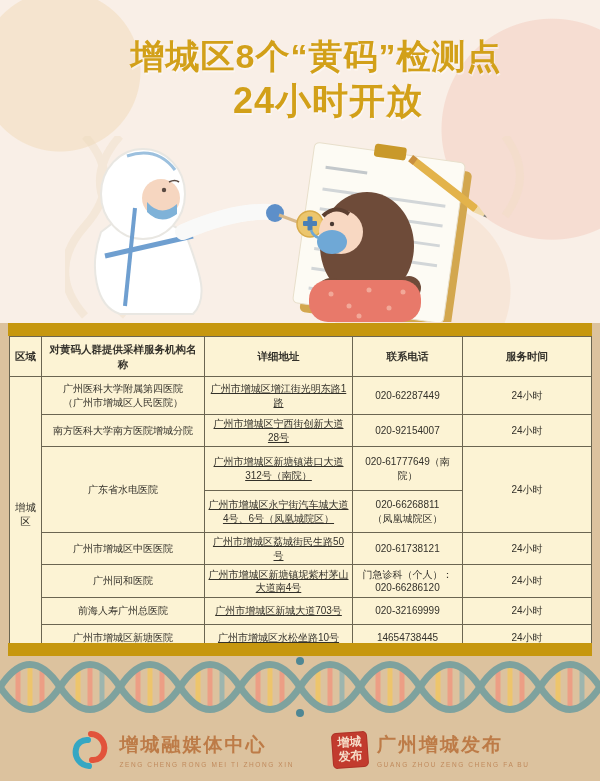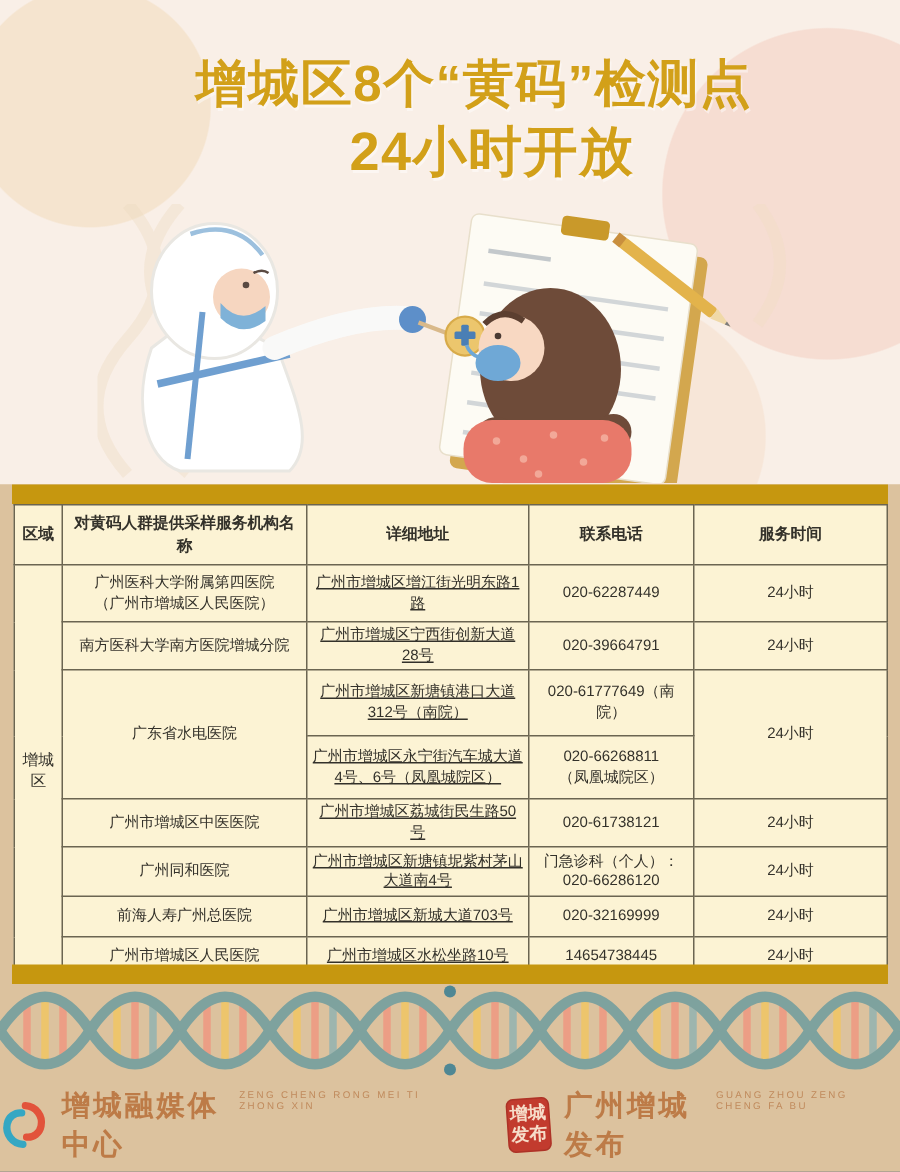--- a/index.html
+++ b/index.html
@@ -45,21 +45,21 @@
   td.addr{text-align:left;padding-left:5px;text-decoration:underline;}
   td.region{font-size:10.5px;}
   
   .dna-band{position:absolute;top:333px;left:0;width:600px;height:62px;overflow:hidden;}
   
   .footer{
     position:absolute;top:395px;left:0;width:600px;height:63px;
     display:flex;align-items:center;justify-content:center;gap:38px;
   }
   .logo-group{display:flex;align-items:center;gap:9px;}
-  .logo-text{display:flex;flex-direction:row;}
+  .logo-text{display:flex;flex-direction:column;}
   .logo-main{font-size:19px;font-weight:bold;color:#bd7b47;letter-spacing:2px;}
   .logo-sub{font-size:6.5px;color:#c08a5c;letter-spacing:1.6px;margin-top:3px;}
   .seal{
     width:36px;height:36px;background:#c23b2e;border-radius:5px;
     transform:rotate(-4deg);display:flex;align-items:center;justify-content:center;
     box-shadow:0 0 0 1px rgba(140,40,30,.4) inset;
   }
   .seal span{
     display:block;width:2em;font-size:12px;font-weight:bold;color:#f6ddc9;
     line-height:1.15;text-align:center;word-break:break-all;
@@ -174,21 +174,21 @@
           <td class="region" rowspan="8">增城区</td>
           <td class="name">广州医科大学附属第四医院
 （广州市增城区人民医院）</td>
           <td class="addr">广州市增城区增江街光明东路1路</td>
           <td class="tel">020-62287449</td>
           <td class="time">24小时</td>
         </tr>
         <tr style="height:28px">
           <td class="name">南方医科大学南方医院增城分院</td>
           <td class="addr">广州市增城区宁西街创新大道28号</td>
-          <td class="tel">020-39664791</td>
+          <td class="tel">020-92154007</td>
           <td class="time">24小时</td>
         </tr>
         <tr style="height:44px">
           <td class="name" rowspan="2">广东省水电医院</td>
           <td class="addr">广州市增城区新塘镇港口大道312号（南院）</td>
           <td class="tel">020-61777649（南院）</td>
           <td class="time" rowspan="2">24小时</td>
         </tr>
         <tr style="height:42px">
           <td class="addr">广州市增城区永宁街汽车城大道4号、6号（凤凰城院区）</td>
@@ -208,21 +208,21 @@
 020-66286120</td>
           <td class="time">24小时</td>
         </tr>
         <tr style="height:27px">
           <td class="name">前海人寿广州总医院</td>
           <td class="addr">广州市增城区新城大道703号</td>
           <td class="tel">020-32169999</td>
           <td class="time">24小时</td>
         </tr>
         <tr style="height:27px">
-          <td class="name">广州市增城区人民医院</td>
+          <td class="name">广州市增城区新塘医院</td>
           <td class="addr">广州市增城区水松坐路10号</td>
           <td class="tel">14654738445</td>
           <td class="time">24小时</td>
         </tr>
       </tbody>
     </table>
 
     <div class="gold-bar bottom-bar"></div>
 
     <svg class="dna-band" width="600" height="62" viewBox="0 0 600 62">

